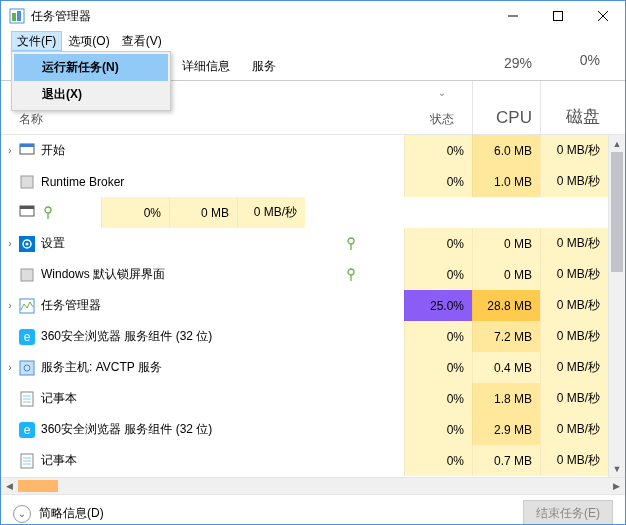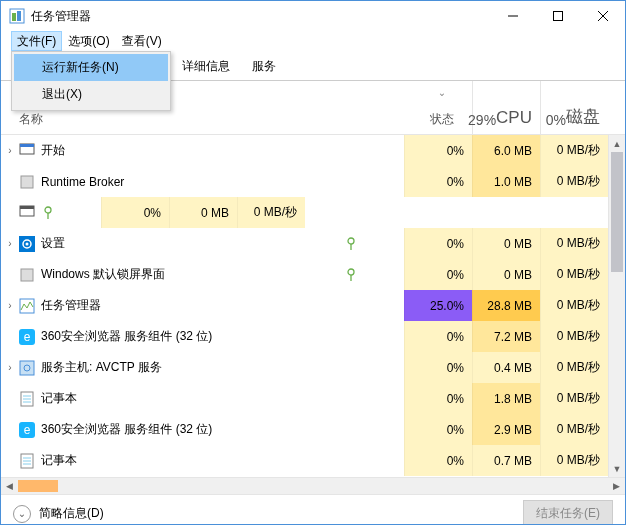--- a/index.html
+++ b/index.html
@@ -5,30 +5,30 @@
   * { box-sizing: border-box; margin: 0; padding: 0; font-family: "Microsoft YaHei", "Segoe UI", sans-serif; font-size: 12px; }
   body { background: #fff; width: 626px; height: 525px; border: 1px solid #4a90d9; position: relative; overflow: hidden; }
   .titlebar { height: 30px; display: flex; align-items: center; padding-left: 8px; }
   .titlebar .icon { width: 16px; height: 16px; margin-right: 6px; }
   .title { flex: 1; }
   .winbtns { display: flex; }
   .winbtn { width: 45px; height: 30px; display: flex; align-items: center; justify-content: center; }
   .menubar { height: 20px; display: flex; padding-left: 10px; position: relative; }
   .menuitem { padding: 2px 6px; cursor: default; }
   .menuitem.active { background: #cce8ff; border: 1px solid #99d1ff; padding: 1px 5px; }
-  .dropdown { position: absolute; top: 20px; left: 10px; width: 160px; background: #f0f0f0; border: 1px solid #ccc; box-shadow: 2px 2px 4px rgba(0,0,0,.2); z-index: 100; padding: 2px; }
+  .dropdown { position: absolute; top: 20px; left: 10px; width: 160px; background: #f0f0f0; border: 1px solid #ccc; box-shadow: 2px 2px 4px rgba(0,0,0,.2); z-index: 100; padding: 2px; font-weight: bold; }
   .ddrow { padding: 5px 20px 5px 28px; cursor: default; }
   .ddrow.hl { background: #91c9f7; }
   .tabs { height: 30px; border-bottom: 1px solid #ccc; display: flex; align-items: flex-end; padding-left: 78px; gap: 0; }
   .tab { padding: 5px 10px; border: 1px solid transparent; border-bottom: none; cursor: default; }
   .header { display: flex; height: 54px; border-bottom: 1px solid #e5e5e5; }
   .hname { flex: 1; display: flex; align-items: flex-end; padding: 0 0 6px 18px; color: #555; }
   .hstatus { width: 60px; display: flex; align-items: flex-end; justify-content: center; padding-bottom: 6px; color: #555; position: relative; }
   .sort-ind { position: absolute; top: 6px; left: 50%; transform: translateX(-50%); color: #888; font-size: 10px; }
-  .hcol { width: 68px; border-left: 1px solid #e5e5e5; display: flex; flex-direction: row; align-items: flex-end; justify-content: flex-end; padding: 0 8px 6px 0; color: #555; }
+  .hcol { width: 68px; border-left: 1px solid #e5e5e5; display: flex; flex-direction: column; align-items: flex-end; justify-content: flex-end; padding: 0 8px 6px 0; color: #555; }
   .hcol .pct { font-size: 14px; }
   .hcol .lbl { font-size: 17px; margin-top: 37px; }
   .body { position: relative; height: 342px; overflow: hidden; }
   .rows { }
   .row { display: flex; height: 31px; align-items: center; border-bottom: 0px solid #f5f5f5; }
   .exp { width: 14px; text-align: center; color: #666; font-size: 10px; padding-left: 4px; }
   .ricon { width: 16px; height: 16px; margin: 0 6px 0 4px; display: flex; align-items: center; justify-content: center; }
   .rname { flex: 1; white-space: nowrap; overflow: hidden; text-overflow: ellipsis; padding-right: 4px; }
   .leaf { width: 14px; text-align: center; }
   .leaf svg { display: block; margin: auto; }

